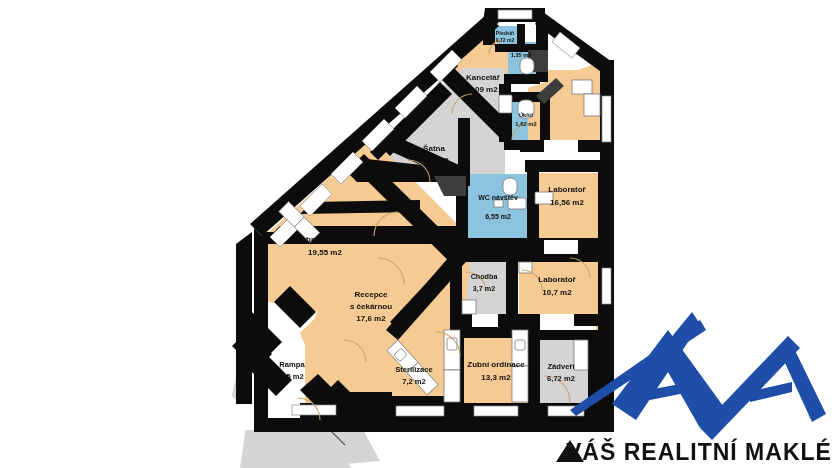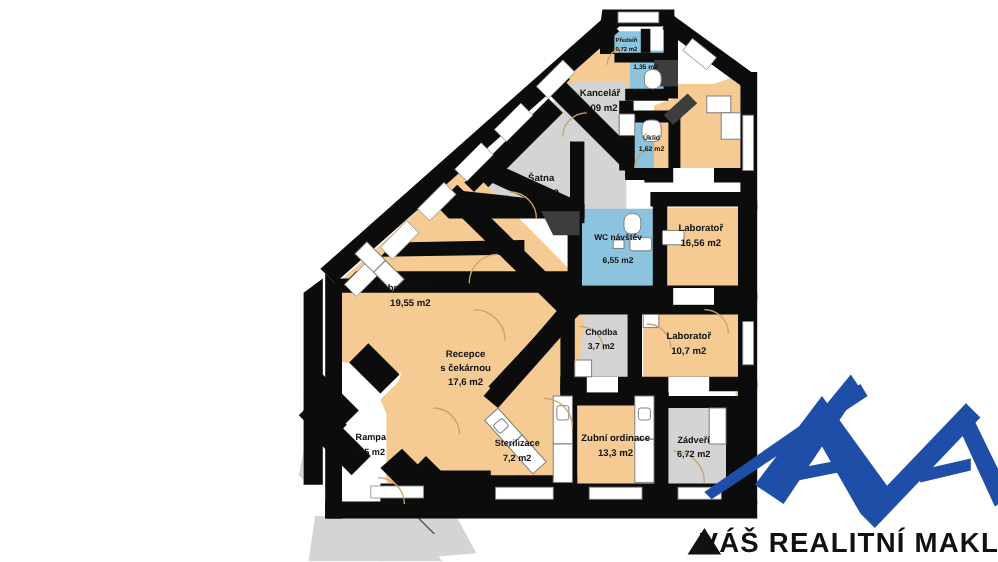--- a/index.html
+++ b/index.html
@@ -5,21 +5,21 @@
 <style>
   html,body{margin:0;padding:0;}
   body{
     width:832px;height:468px;
     background:#ffffff;
     font-family:"Liberation Sans", sans-serif;
     overflow:hidden;
     position:relative;
   }
   #plan-root{
-    position:absolute;left:17px;top:0;width:800px;height:468px;
+    position:absolute;left:0;top:0;width:800px;height:468px;
   }
   svg.plan{display:block;width:832px;height:468px;}
   text.rm{
     font-family:"Liberation Sans", sans-serif;
     font-weight:bold;
     fill:#111111;
     text-anchor:middle;
     dominant-baseline:middle;
   }
   .wm-text{

